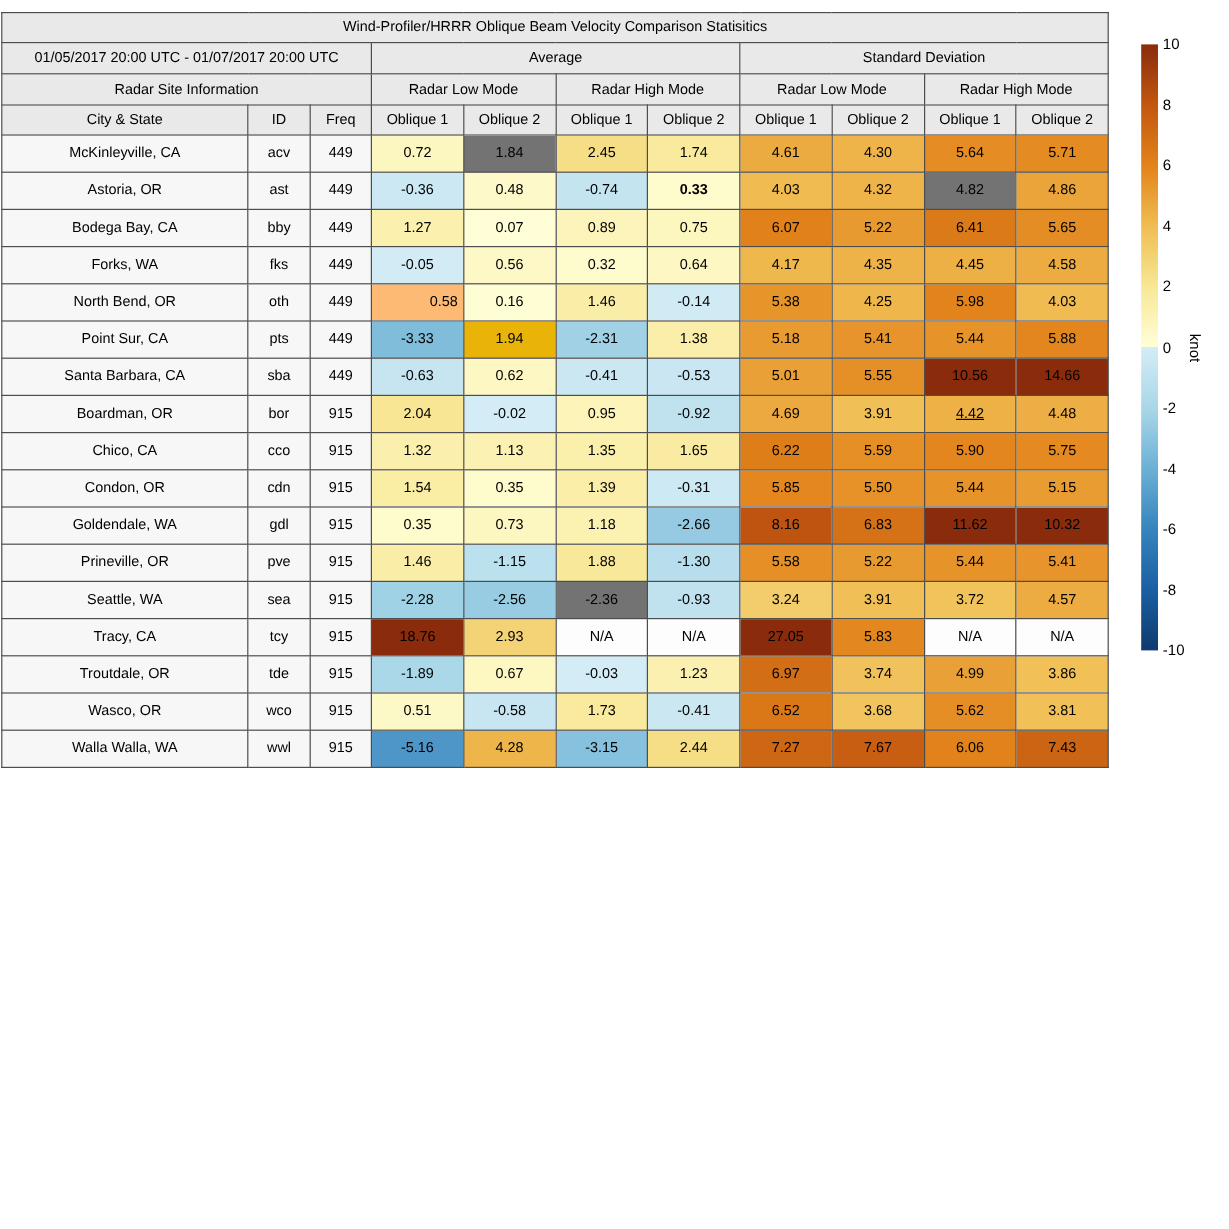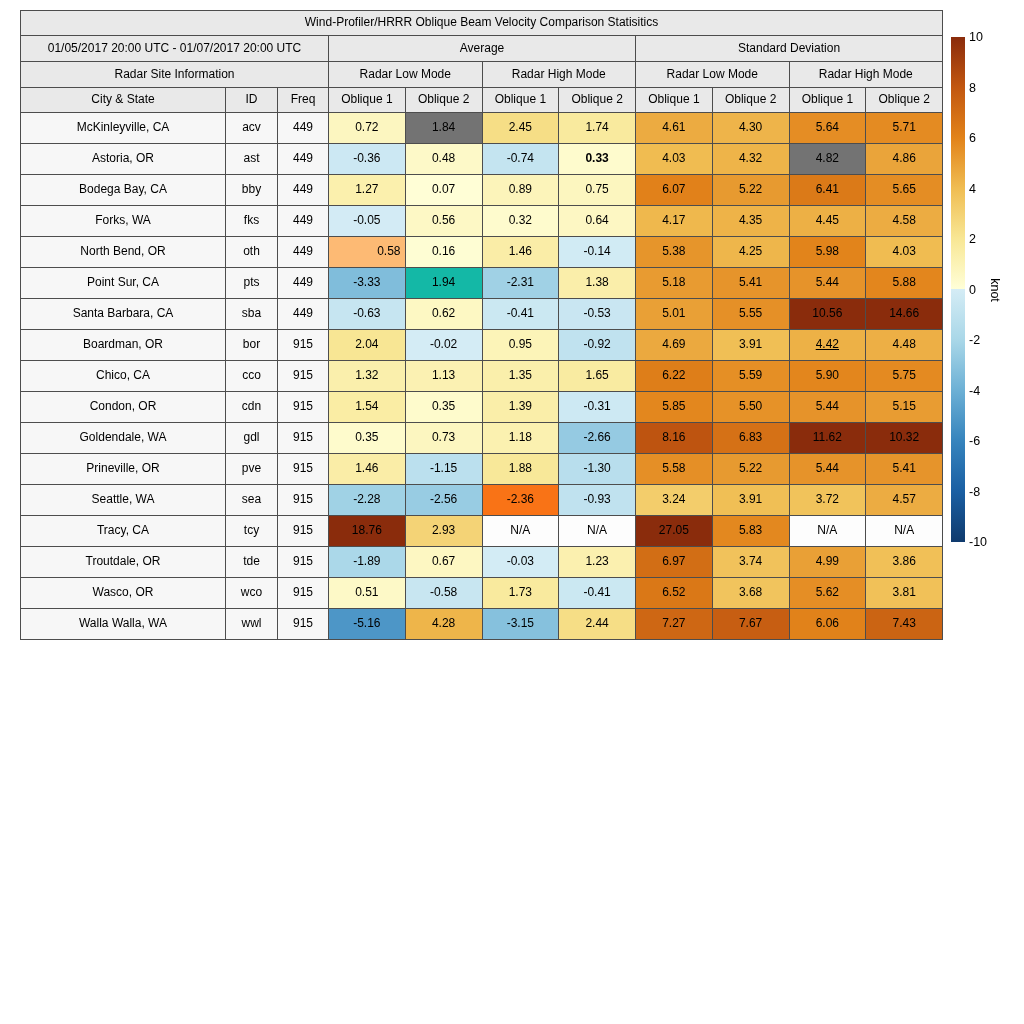--- a/index.html
+++ b/index.html
@@ -2,21 +2,21 @@
 <html><head>
 <meta charset="utf-8">
 <style>
   html,body{margin:0;padding:0;}
   body{
     width:1024px;height:1024px;background:#ffffff;
     font-family:"Liberation Sans",sans-serif;color:#000;
     position:relative;overflow:hidden;
   }
   .stats-table{
-    position:absolute;left:20px;top:10px;width:922px;
+    position:absolute;left:1px;top:10px;width:922px;
     border-collapse:collapse;table-layout:fixed;
   }
   .stats-table td{
     border:1px solid #4d4d4d;
     text-align:center;vertical-align:middle;
     padding:0;font-size:12px;line-height:1.1;
     overflow:hidden;white-space:nowrap;
   }
   .stats-table thead td{background:#e9e9e9;}
   .title-row{height:25px;}
@@ -149,21 +149,21 @@
         <td class="value-cell" style="background: rgb(230, 149, 43);">5.38</td>
         <td class="value-cell" style="background: rgb(238, 182, 75);">4.25</td>
         <td class="value-cell" style="background: rgb(226, 132, 27);">5.98</td>
         <td class="value-cell" style="background: rgb(240, 188, 81);">4.03</td>
       </tr>
       <tr>
         <td class="label-cell">Point Sur, CA</td>
         <td class="label-cell">pts</td>
         <td class="label-cell">449</td>
         <td class="value-cell" style="background: rgb(128, 189, 219);">-3.33</td>
-        <td class="value-cell" style="background: #14b8a6;">1.94</td>
+        <td class="value-cell" style="background: #eab308;">1.94</td>
         <td class="value-cell" style="background: rgb(160, 209, 229);">-2.31</td>
         <td class="value-cell" style="background: rgb(250, 238, 170);">1.38</td>
         <td class="value-cell" style="background: rgb(232, 155, 49);">5.18</td>
         <td class="value-cell" style="background: rgb(230, 148, 43);">5.41</td>
         <td class="value-cell" style="background: rgb(230, 147, 42);">5.44</td>
         <td class="value-cell" style="background: rgb(227, 134, 29);">5.88</td>
       </tr>
       <tr>
         <td class="label-cell">Santa Barbara, CA</td>
         <td class="label-cell">sba</td>
@@ -241,21 +241,21 @@
         <td class="value-cell" style="background: rgb(231, 154, 48);">5.22</td>
         <td class="value-cell" style="background: rgb(230, 147, 42);">5.44</td>
         <td class="value-cell" style="background: rgb(230, 148, 43);">5.41</td>
       </tr>
       <tr>
         <td class="label-cell">Seattle, WA</td>
         <td class="label-cell">sea</td>
         <td class="label-cell">915</td>
         <td class="value-cell" style="background: rgb(160, 210, 229);">-2.28</td>
         <td class="value-cell" style="background: rgb(152, 204, 227);">-2.56</td>
-        <td class="value-cell" style="background: #f97316;">-2.36</td>
+        <td class="value-cell" style="background: #737373;">-2.36</td>
         <td class="value-cell" style="background: rgb(192, 226, 239);">-0.93</td>
         <td class="value-cell" style="background: rgb(243, 205, 107);">3.24</td>
         <td class="value-cell" style="background: rgb(240, 191, 85);">3.91</td>
         <td class="value-cell" style="background: rgb(241, 195, 91);">3.72</td>
         <td class="value-cell" style="background: rgb(236, 172, 66);">4.57</td>
       </tr>
       <tr>
         <td class="label-cell">Tracy, CA</td>
         <td class="label-cell">tcy</td>
         <td class="label-cell">915</td>

